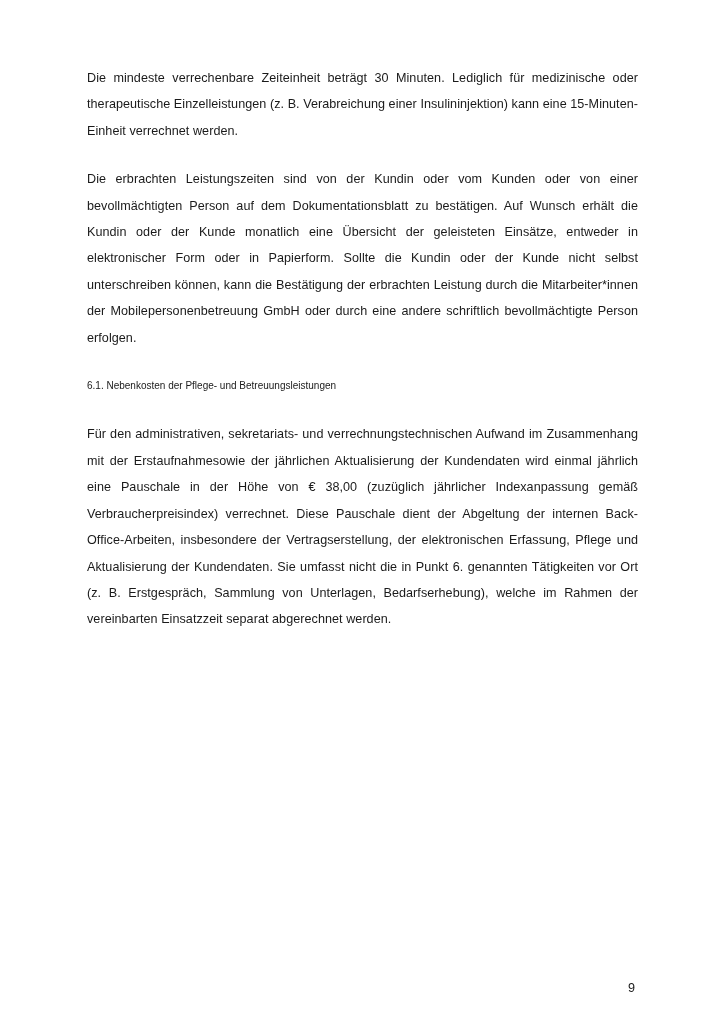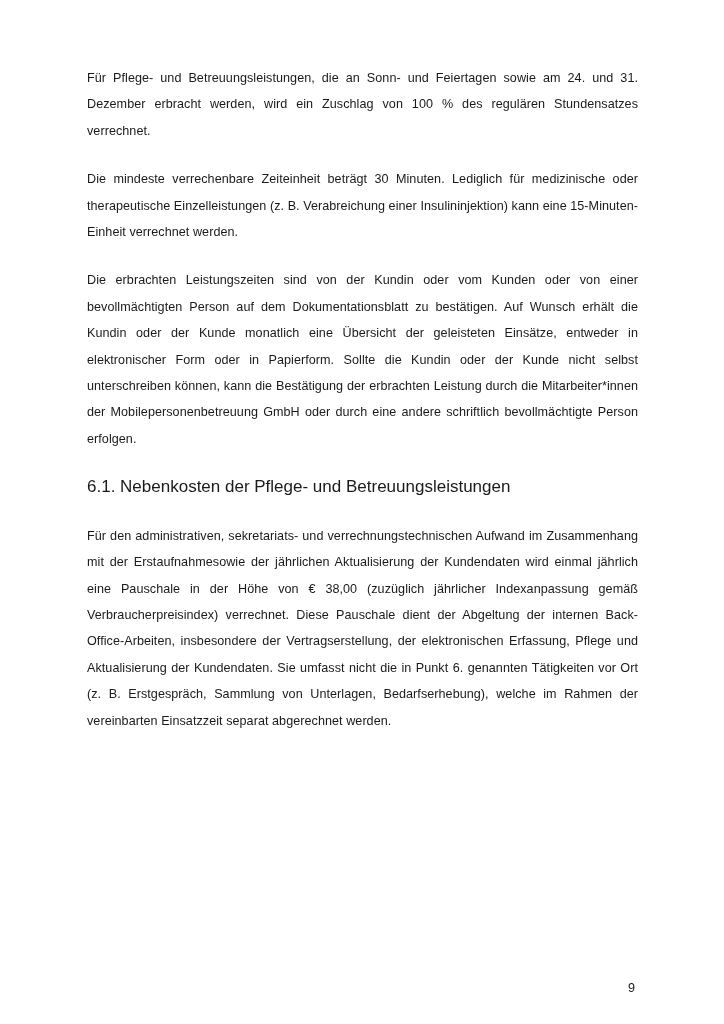--- a/index.html
+++ b/index.html
@@ -22,36 +22,35 @@
       width: 551px;
     }
     .para {
       font-size: 12.6px;
       line-height: 26.4px;
       text-align: justify;
       margin: 0 0 22px 0;
       letter-spacing: 0.05px;
     }
     .heading {
-      font-size: 17px;
+      font-size: 10px;
       line-height: 26.4px;
       margin: 16px 0 22px 0;
     }
     .page-number {
       position: absolute;
       left: 628px;
       top: 980px;
       font-size: 12.6px;
       line-height: 16px;
     }
   </style>
 </head>
 <body>
 
 <div class="page">
-  <p class="para">Für Pflege- und Betreuungsleistungen, die an Sonn- und Feiertagen sowie am 24. und 31. Dezember erbracht werden, wird ein Zuschlag von 100 % des regulären Stundensatzes verrechnet.</p>
   <p class="para">Die mindeste verrechenbare Zeiteinheit beträgt 30 Minuten. Lediglich für medizinische oder therapeutische Einzelleistungen (z. B. Verabreichung einer Insulininjektion) kann eine 15-Minuten-Einheit verrechnet werden.</p>
   <p class="para">Die erbrachten Leistungszeiten sind von der Kundin oder vom Kunden oder von einer bevollmächtigten Person auf dem Dokumentationsblatt zu bestätigen. Auf Wunsch erhält die Kundin oder der Kunde monatlich eine Übersicht der geleisteten Einsätze, entweder in elektronischer Form oder in Papierform. Sollte die Kundin oder der Kunde nicht selbst unterschreiben können, kann die Bestätigung der erbrachten Leistung durch die Mitarbeiter*innen der Mobilepersonenbetreuung GmbH oder durch eine andere schriftlich bevollmächtigte Person erfolgen.</p>
   <p class="heading">6.1. Nebenkosten der Pflege- und Betreuungsleistungen</p>
   <p class="para">Für den administrativen, sekretariats- und verrechnungstechnischen Aufwand im Zusammenhang mit der Erstaufnahmesowie der jährlichen Aktualisierung der Kundendaten wird einmal jährlich eine Pauschale in der Höhe von € 38,00 (zuzüglich jährlicher Indexanpassung gemäß Verbraucherpreisindex) verrechnet. Diese Pauschale dient der Abgeltung der internen Back-Office-Arbeiten, insbesondere der Vertragserstellung, der elektronischen Erfassung, Pflege und Aktualisierung der Kundendaten. Sie umfasst nicht die in Punkt 6. genannten Tätigkeiten vor Ort (z. B. Erstgespräch, Sammlung von Unterlagen, Bedarfserhebung), welche im Rahmen der vereinbarten Einsatzzeit separat abgerechnet werden.</p>
 </div>
 
 <div class="page-number">9</div>
 
 </body></html>

